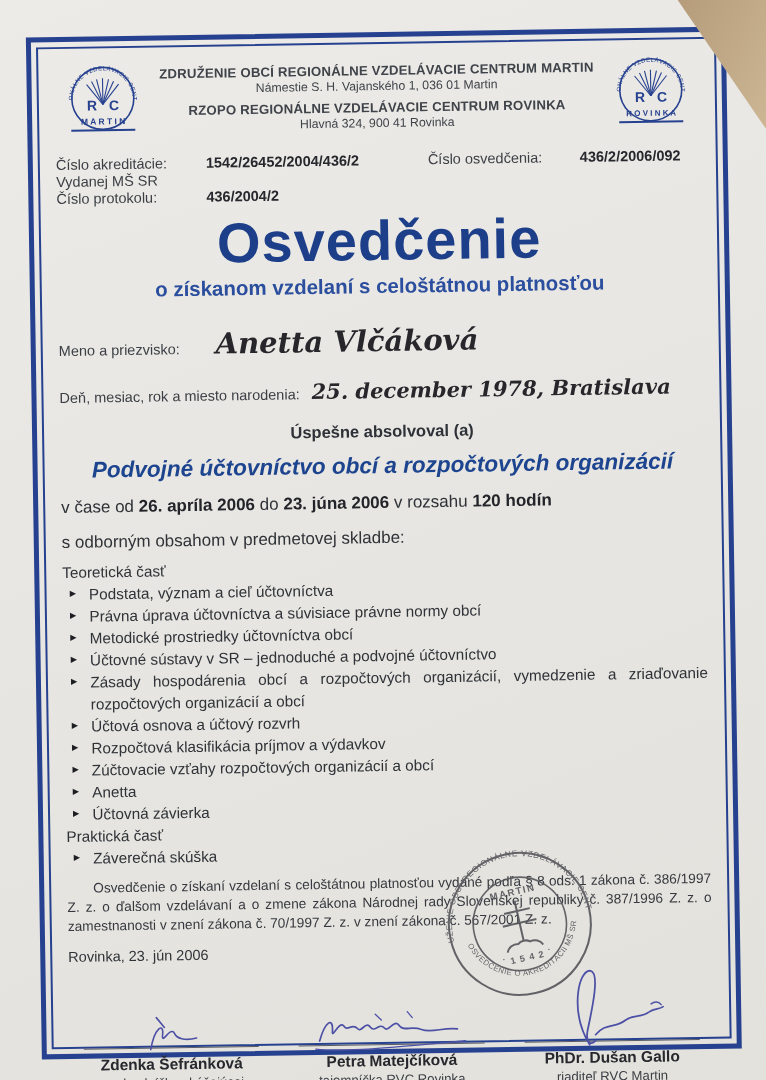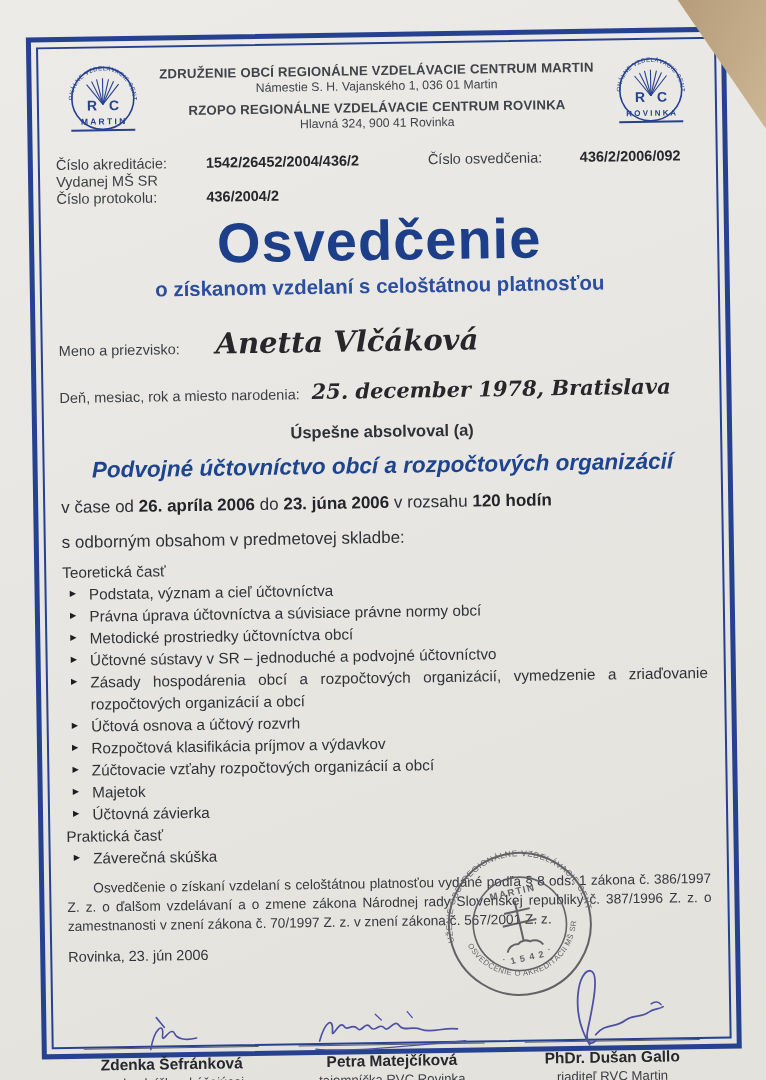--- a/index.html
+++ b/index.html
@@ -211,21 +211,21 @@
         <div class="bullet-row">
             <span class="tri">►</span>
             <span>Rozpočtová klasifikácia príjmov a výdavkov</span>
           </div>
         <div class="bullet-row">
             <span class="tri">►</span>
             <span>Zúčtovacie vzťahy rozpočtových organizácií a obcí</span>
           </div>
         <div class="bullet-row">
             <span class="tri">►</span>
-            <span>Majetok</span>
+            <span>Anetta</span>
           </div>
         <div class="bullet-row">
             <span class="tri">►</span>
             <span>Účtovná závierka</span>
           </div>
         <div>Praktická časť</div>
         <div class="bullet-row">
             <span class="tri">►</span>
             <span>Záverečná skúška</span>
           </div>

